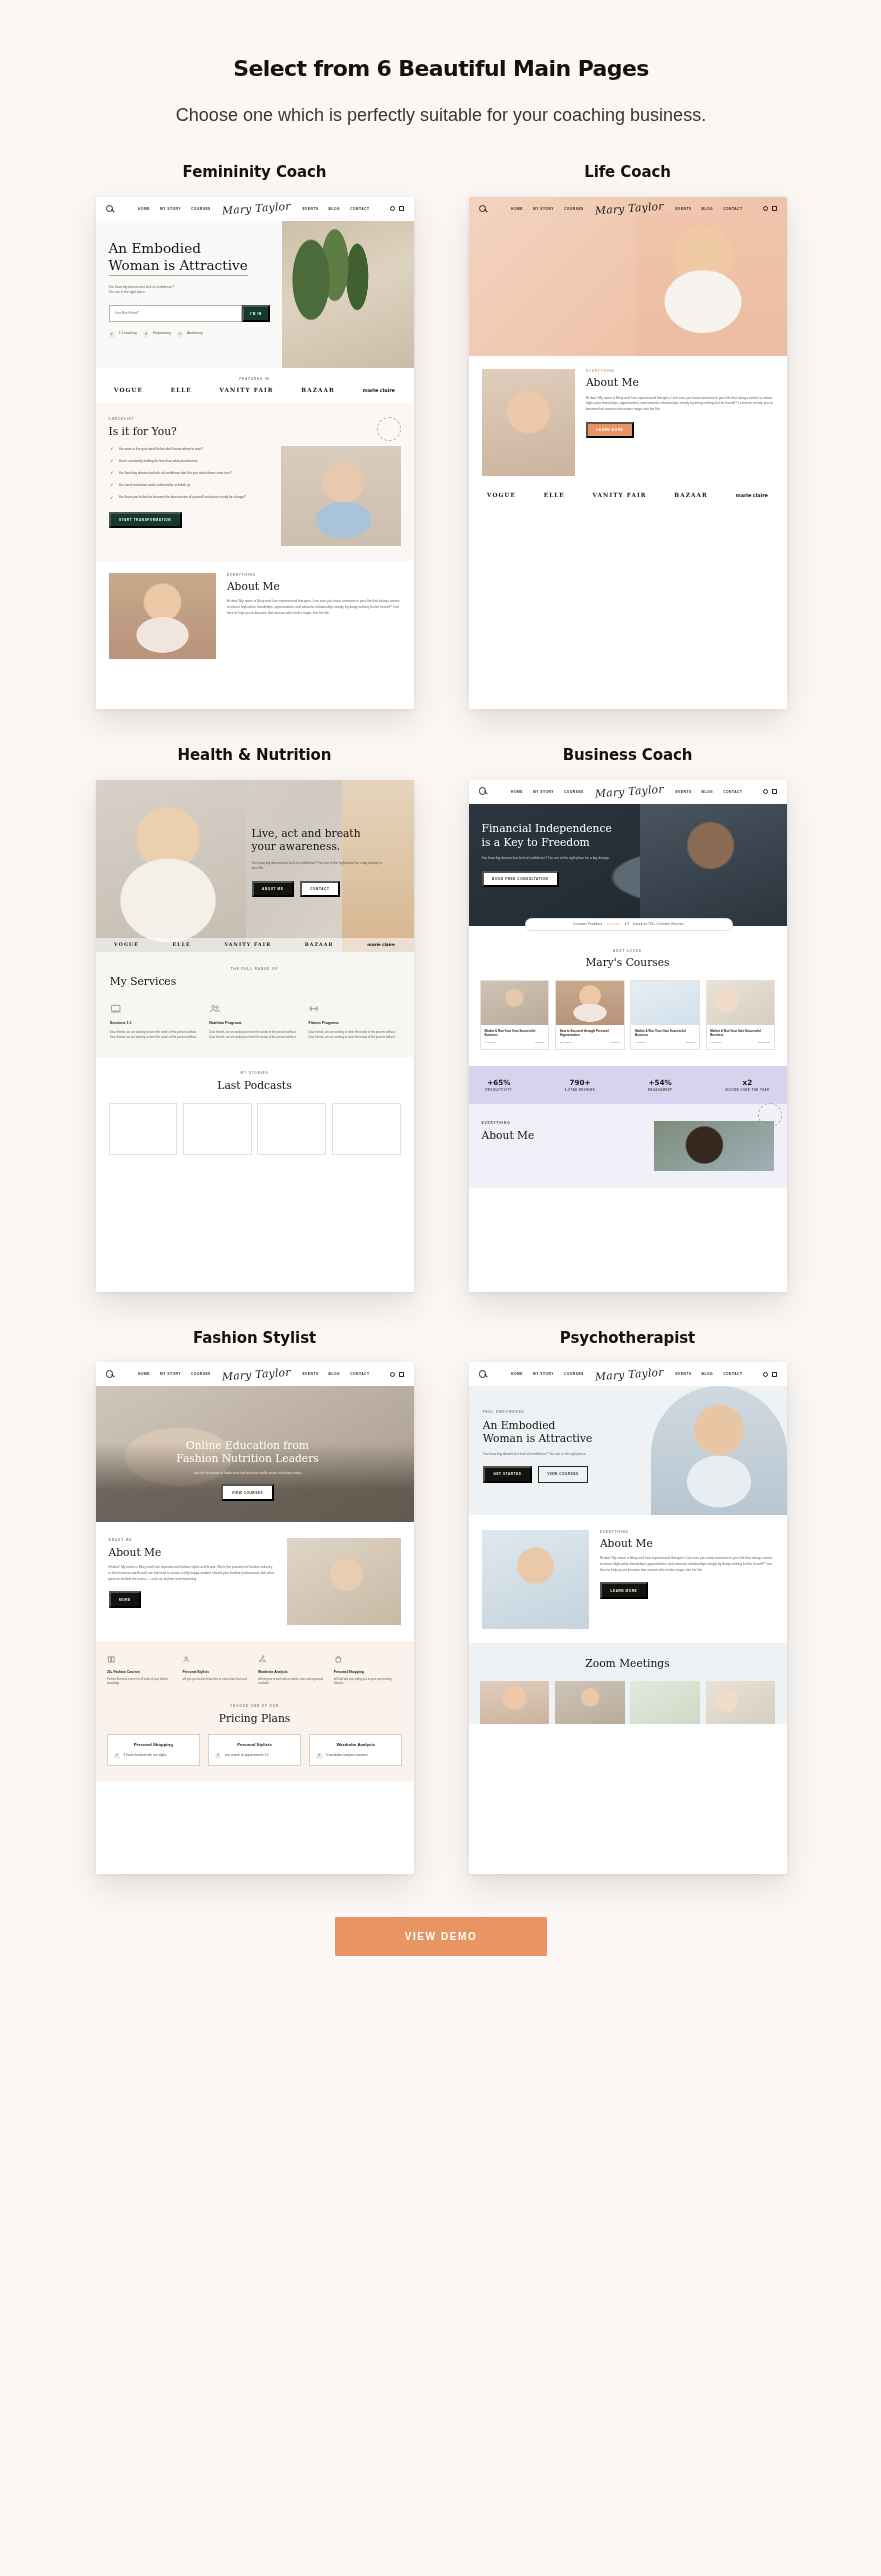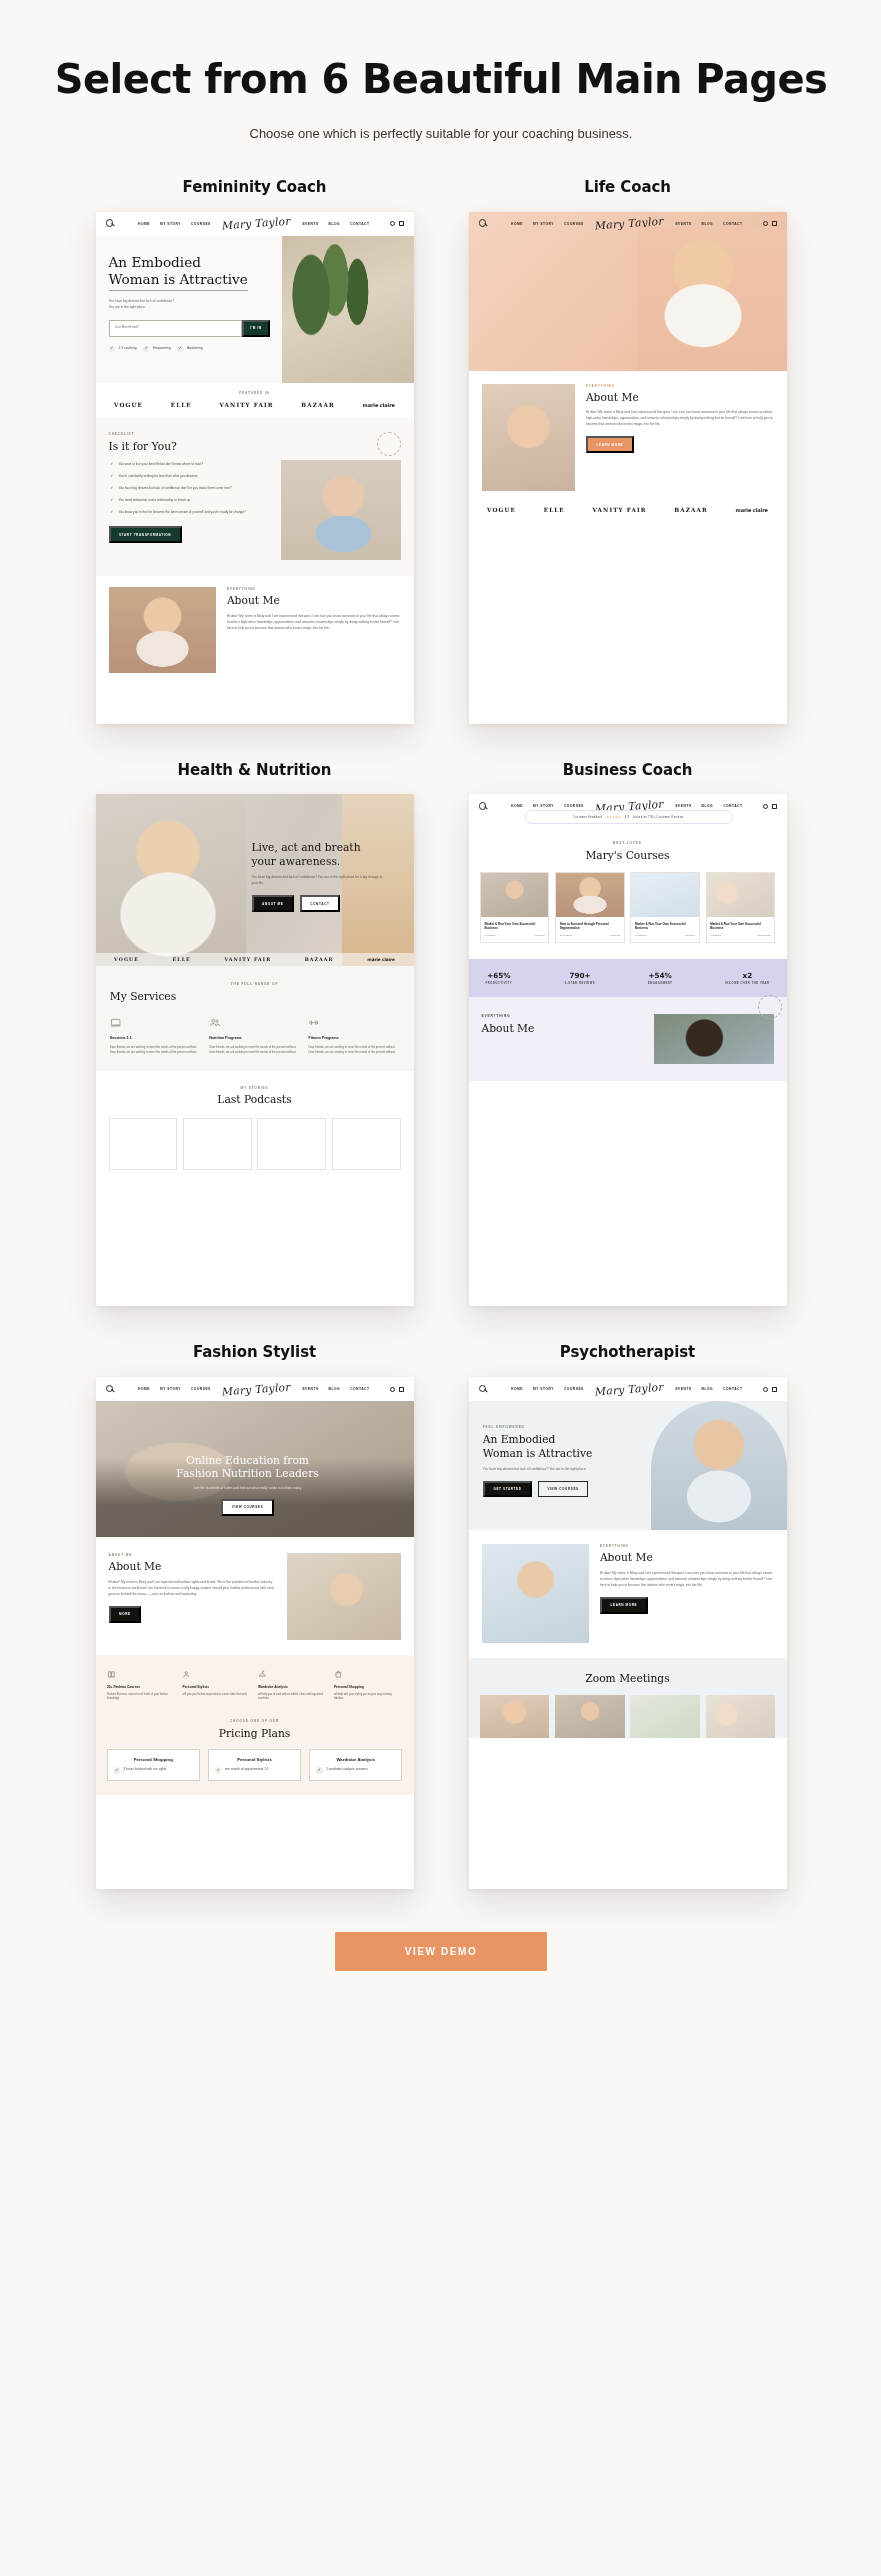--- a/index.html
+++ b/index.html
@@ -9,28 +9,28 @@
     font-family: "Liberation Sans", sans-serif;
     -webkit-font-smoothing: antialiased;
   }
   body { width: 882px; min-height: 2576px; position: relative; overflow-x: hidden; }
 
   
   .page-header { padding: 56px 0 0; text-align: center; }
   .page-title {
     font-family: "DejaVu Sans", sans-serif;
     font-weight: 700;
-    font-size: 40px;
+    font-size: 22px;
     letter-spacing: -0.6px;
     color: #14110f;
     line-height: 1.15;
   }
   .page-subtitle {
     margin-top: 24px;
-    font-size: 13px;
+    font-size: 18px;
     color: #3a3531;
     font-weight: 400;
   }
 
   
   .demo-grid {
     width: 716px;
     margin: 37px auto 0;
     display: grid;
     grid-template-columns: 1fr 1fr;
@@ -484,20 +484,31 @@
             <span>EVENTS</span>
             <span>BLOG</span>
             <span>CONTACT</span>
           </span>
           <span class="nav-icons">
             <i></i>
               <i class="sq"></i>
           </span>
         </div>
 
+        <div class="ph-dark" style="height:122px;position:relative;">
+          <div style="position:absolute;right:0;top:0;width:147px;height:122px;
+               background:radial-gradient(circle at 48% 34%, #8a6a52 0 20%, transparent 22%),
+                          linear-gradient(160deg,#4a5560 0%,#2b343d 100%);"></div>
+          <div style="position:absolute;left:13px;top:18.6px;width:154px;">
+            <div class="h-md" style="color:#fff;">Financial Independence</div>
+            <div class="h-md" style="color:#fff;">is a Key to Freedom</div>
+            <div class="body-xs" style="margin-top:7.2px;color:#c9d0d6;">You have big dreams but lack of confidence? You are in the right place for a big change.</div>
+            <button class="btn white" style="margin-top:8.6px;">BOOK FREE CONSULTATION</button>
+          </div>
+        </div>
 
         <div style="background:#fff;padding:0;position:relative;height:18.6px;">
           <div class="badge-pill" style="position:absolute;left:56px;top:-7.9px;width:208px;justify-content:center;">
             <span>Customer Feedback</span>
             <span style="color:#e8a33d;">★★★★★</span>
             <span>4.9</span>
             <span>based on 790+ Customer Reviews</span>
           </div>
         </div>
 

